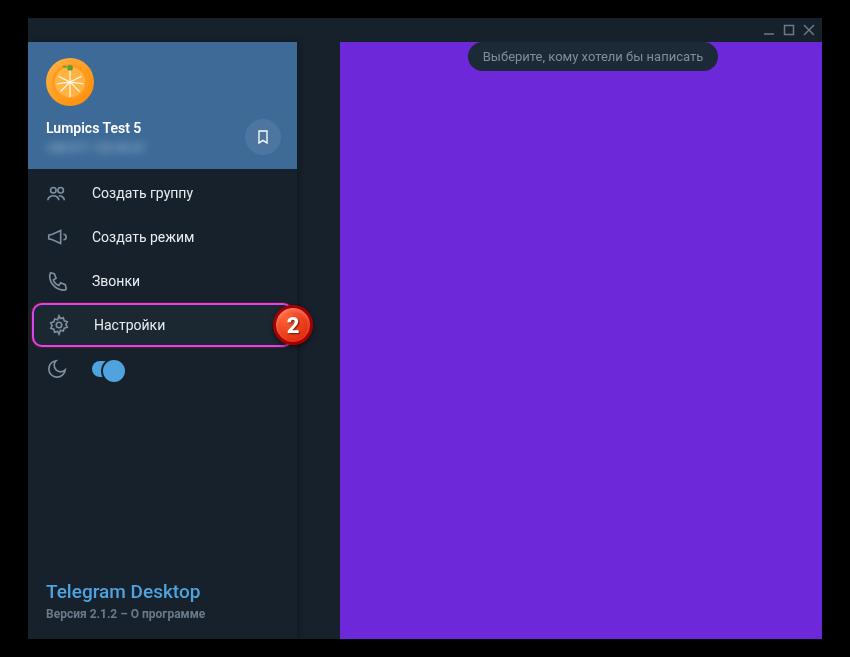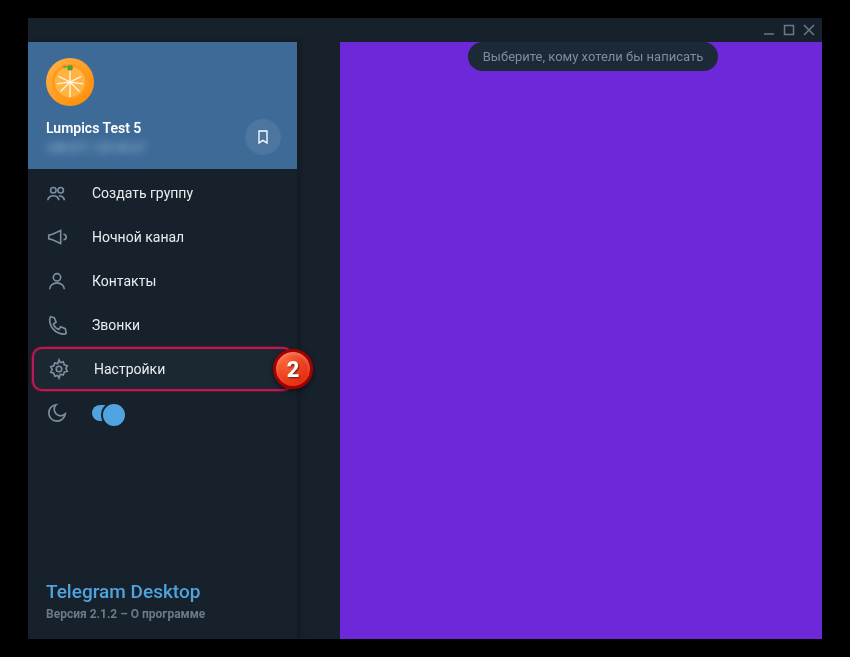--- a/index.html
+++ b/index.html
@@ -12,21 +12,21 @@
     .sidebar { width:269px; background:#17212b; display:flex; flex-direction:column; position:relative; box-shadow:2px 0 6px rgba(0,0,0,0.3); }
     .profile-header { background:#3d6a97; padding:16px 18px 14px; position:relative; }
     .avatar { width:48px; height:48px; border-radius:50%; background:linear-gradient(135deg,#ffb347 0%,#ff8a00 100%); display:flex; align-items:center; justify-content:center; overflow:hidden; margin-bottom:14px; }
     .avatar svg { width:38px; height:38px; }
     .profile-name { color:#fff; font-size:14px; font-weight:600; margin-bottom:5px; }
     .profile-sub { color:#a9c9e2; font-size:12px; filter:blur(4px); user-select:none; }
     .bookmark-btn { position:absolute; right:16px; bottom:14px; width:36px; height:36px; border-radius:50%; background:rgba(255,255,255,0.08); display:flex; align-items:center; justify-content:center; cursor:pointer; }
     .bookmark-btn svg { width:16px; height:16px; }
     .menu-list { padding:2px 0; flex:1; }
     .menu-item { display:flex; align-items:center; height:44px; padding:0 18px; cursor:pointer; color:#e9edf0; font-size:14px; position:relative; }
-    .menu-item.highlighted { border:2px solid #be185d; border-radius:10px; margin:0 4px; padding:0 14px; background:#1b2731; box-shadow:0 0 0 1px rgba(255,0,0,0.3); }
+    .menu-item.highlighted { border:2px solid #d946ef; border-radius:10px; margin:0 4px; padding:0 14px; background:#1b2731; box-shadow:0 0 0 1px rgba(255,0,0,0.3); }
     .menu-icon { width:22px; height:22px; margin-right:24px; display:flex; align-items:center; justify-content:center; color:#7d8e9f; }
     .menu-icon svg { width:22px; height:22px; }
     .menu-label { flex:1; }
     .toggle { position:relative; width:34px; height:16px; background:#4fa4e0; border-radius:10px; }
     .toggle::after { content:""; position:absolute; right:-1px; top:-3px; width:22px; height:22px; border-radius:50%; background:#4fa4e0; border:2px solid #17212b; }
     .step-badge { position:absolute; right:-22px; top:50%; transform:translateY(-50%); width:40px; height:40px; border-radius:50%; background:radial-gradient(circle at 30% 30%,#ff6338,#d81a00); border:3px solid #a50000; display:flex; align-items:center; justify-content:center; color:#fff; font-size:22px; font-weight:800; box-shadow:0 2px 5px rgba(0,0,0,0.5),inset 0 2px 4px rgba(255,255,255,0.35); text-shadow:1px 1px 2px rgba(0,0,0,0.6); }
     .sidebar-footer { padding:14px 18px 18px; }
     .footer-title { color:#4fa4e0; font-size:19px; font-weight:500; margin-bottom:4px; }
     .footer-sub { color:#6a7a8a; font-size:12px;font-weight:bold; }
     .main-area { flex:1; background:#6d28d9; display:flex; align-items:flex-start; justify-content:center;padding-left:24px; }
@@ -91,32 +91,23 @@
           <span class="menu-label">Создать группу</span>
         </div>
 
         <div class="menu-item">
           <span class="menu-icon">
             <svg viewBox="0 0 24 24" fill="none" stroke="currentColor" stroke-width="1.8">
                 <path d="M3 10v4l4 1 9 4V5l-9 4-4 1z"></path>
                 <path d="M19 9a3 3 0 010 6"></path>
               </svg>
           </span>
-          <span class="menu-label">Ночной канал</span>
+          <span class="menu-label">Создать режим</span>
         </div>
 
-        <div class="menu-item">
-          <span class="menu-icon">
-            <svg viewBox="0 0 24 24" fill="none" stroke="currentColor" stroke-width="1.8">
-                <circle cx="12" cy="8" r="4"></circle>
-                <path d="M4 21c0-4 4-7 8-7s8 3 8 7"></path>
-              </svg>
-          </span>
-          <span class="menu-label">Контакты</span>
-        </div>
 
         <div class="menu-item">
           <span class="menu-icon">
             <svg viewBox="0 0 24 24" fill="none" stroke="currentColor" stroke-width="1.8">
                 <path d="M5 3l4 1 2 5-3 2c1 3 3 5 6 6l2-3 5 2 1 4c0 1-1 2-2 2-9 0-16-7-16-16 0-1 1-2 1-3z"></path>
               </svg>
           </span>
           <span class="menu-label">Звонки</span>
         </div>
 

